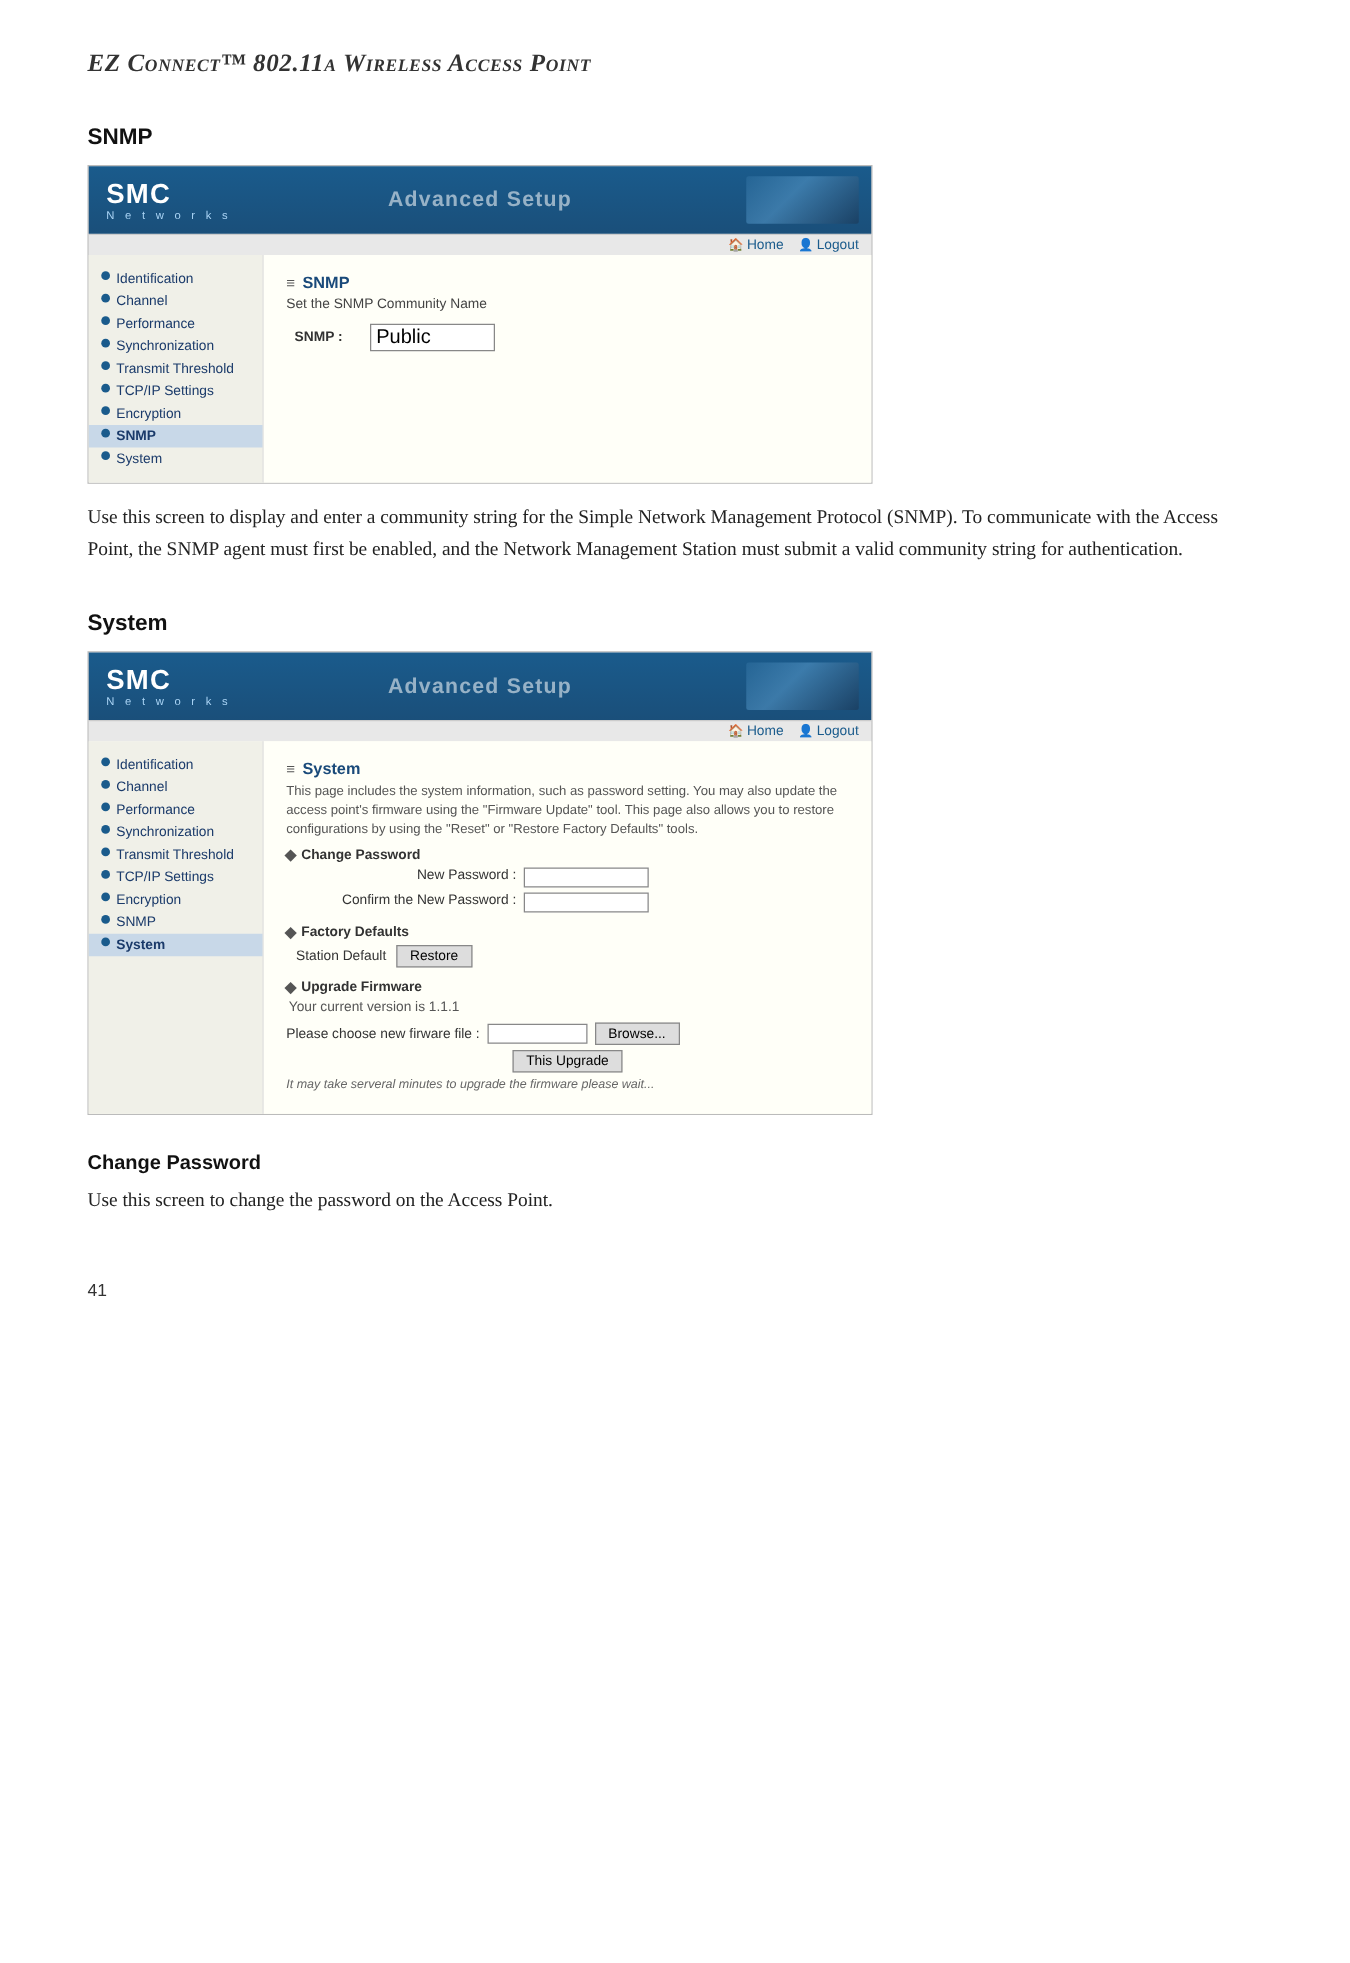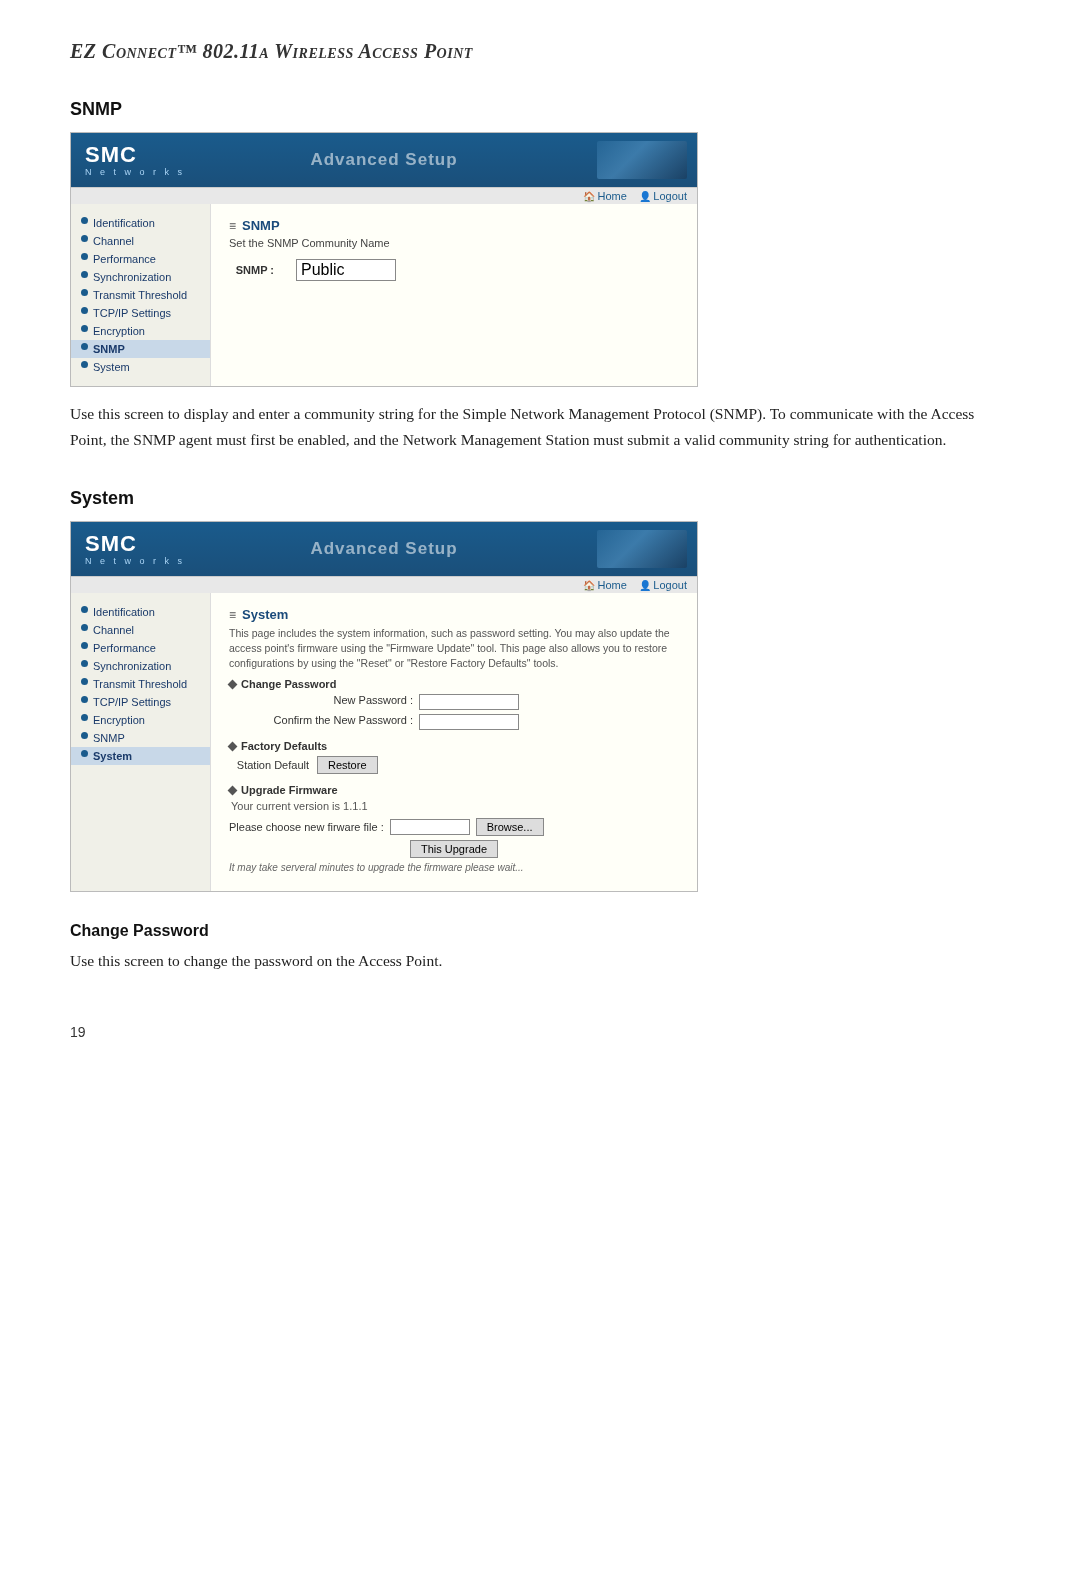--- a/index.html
+++ b/index.html
@@ -498,13 +498,13 @@
       <div class="upgrade-note">It may take serveral minutes to upgrade the firmware please wait...</div>
     </div>
   </div>
 </div>
 
 <div class="bottom-section">
   <div class="subsection-header">Change Password</div>
   <div class="section-desc" style="margin-top:0;">Use this screen to change the password on the Access Point.</div>
 </div>
 
-<div class="page-number">19</div>
+<div class="page-number">41</div>
 
 </body></html>

